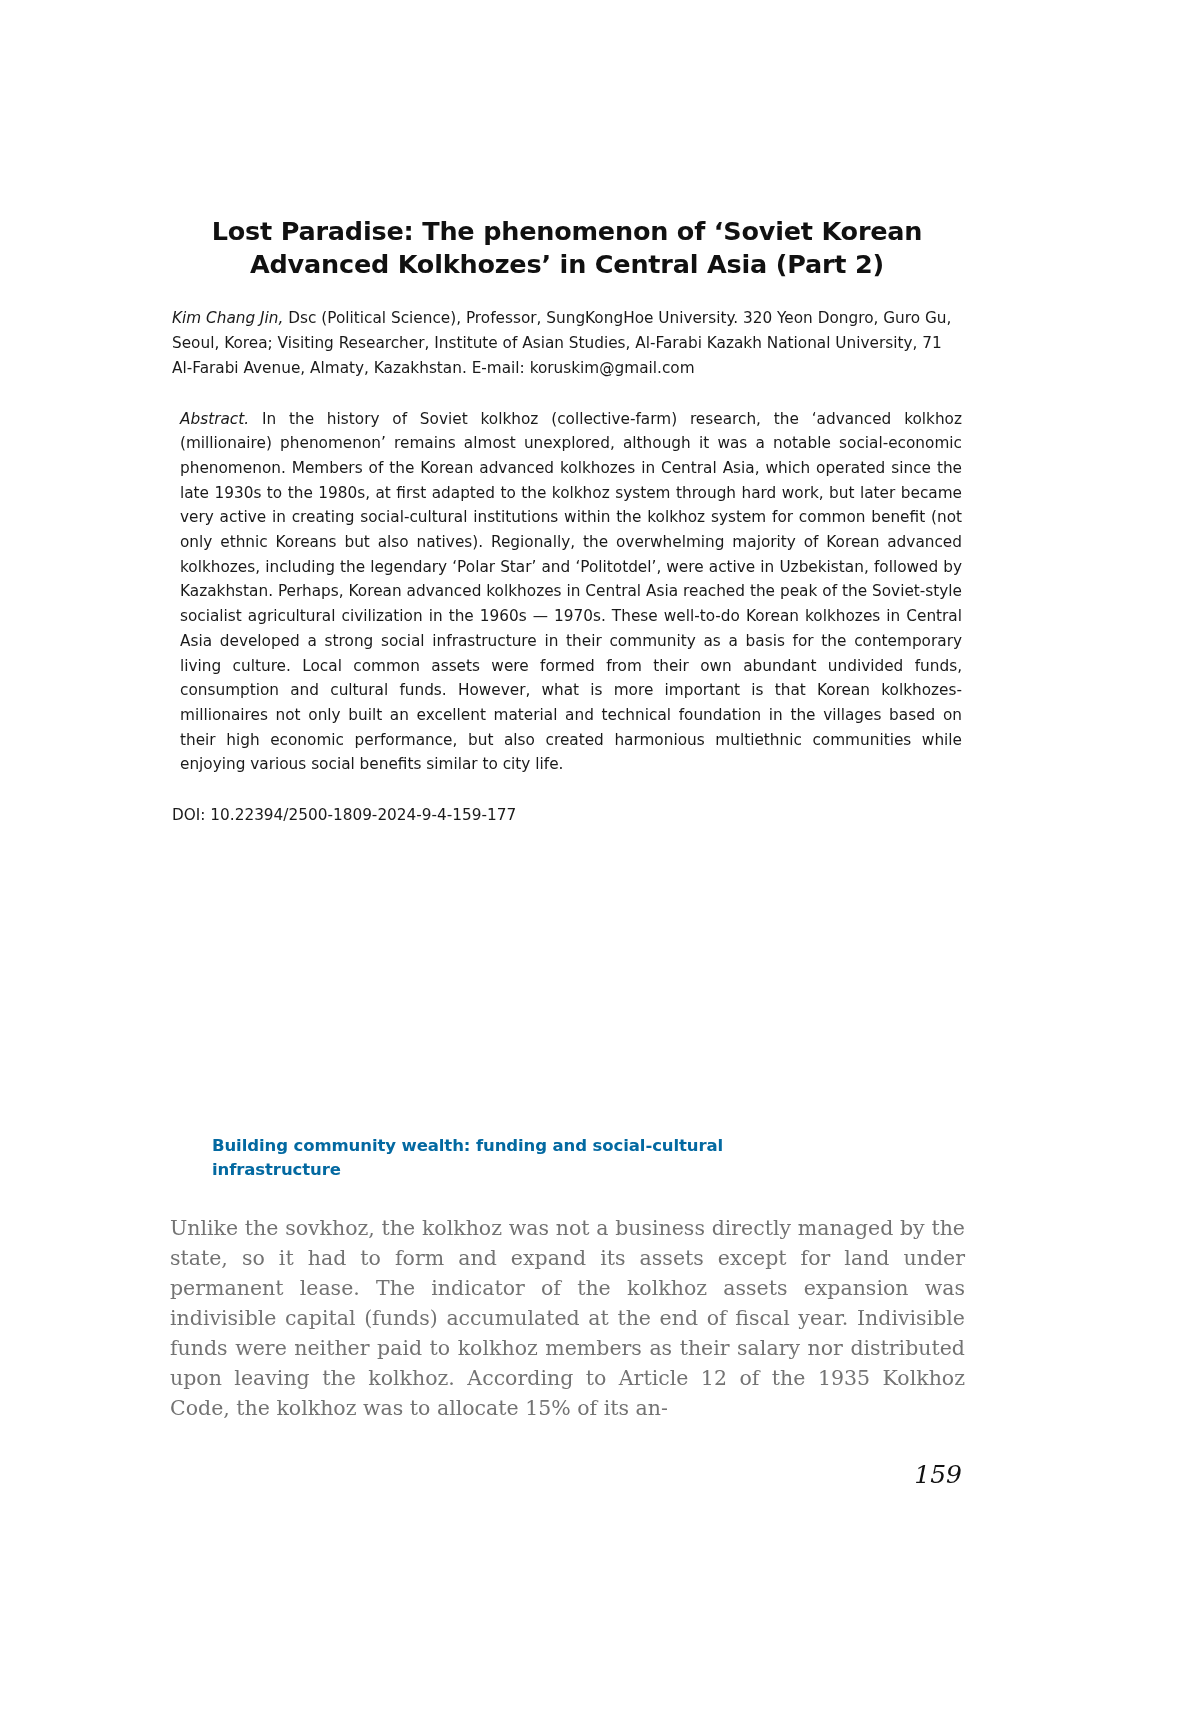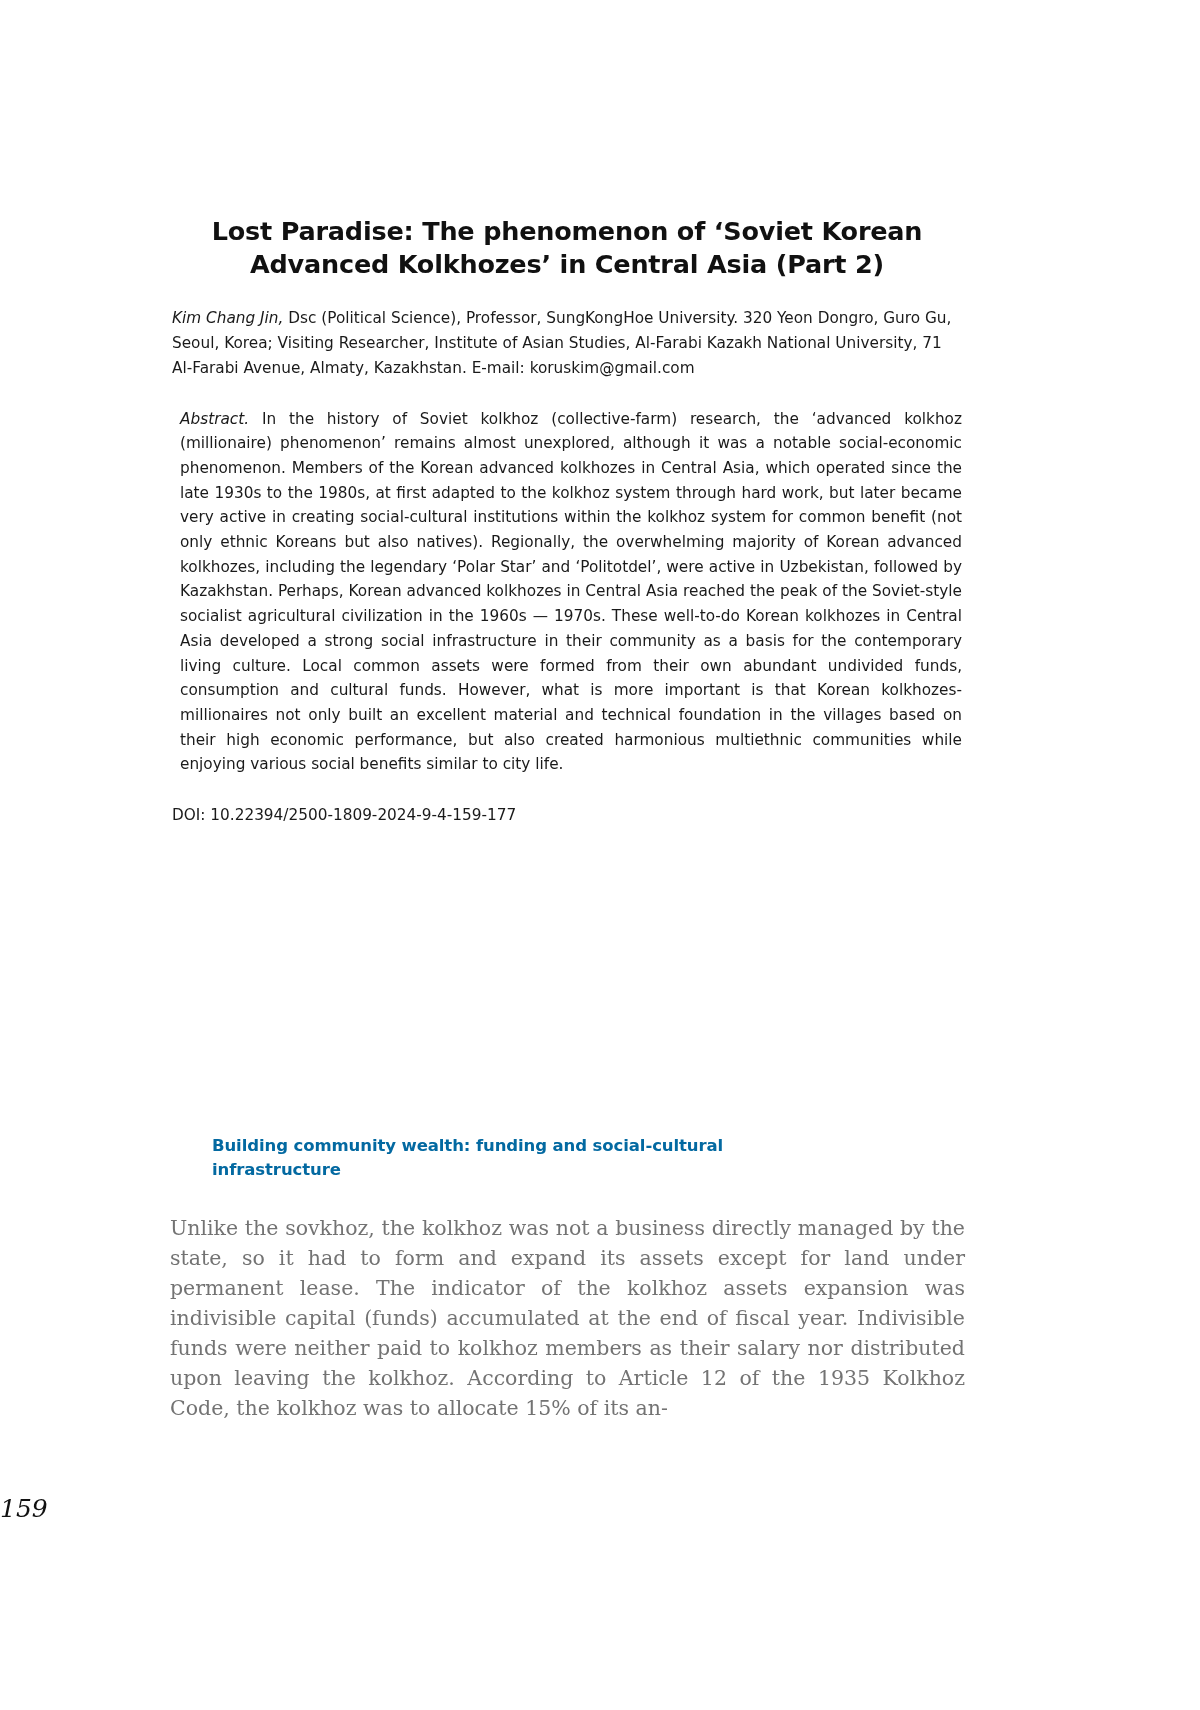--- a/index.html
+++ b/index.html
@@ -102,22 +102,23 @@
     font-family: "DejaVu Serif", serif;
     font-size: 20.5px;
     line-height: 1.47;
     color: #737373;
     text-align: justify;
     hyphens: manual;
   }
   .page-number {
     position: absolute;
     left: 0;
-    top: 1494px;
+    top: 1460px;
     width: 962px;
+    text-align: right;
     font-family: "DejaVu Serif", serif;
     font-style: italic;
     font-size: 25px;
     color: #111111;
   }
 </style>
 </head>
 <body>
 
 <div class="page">

